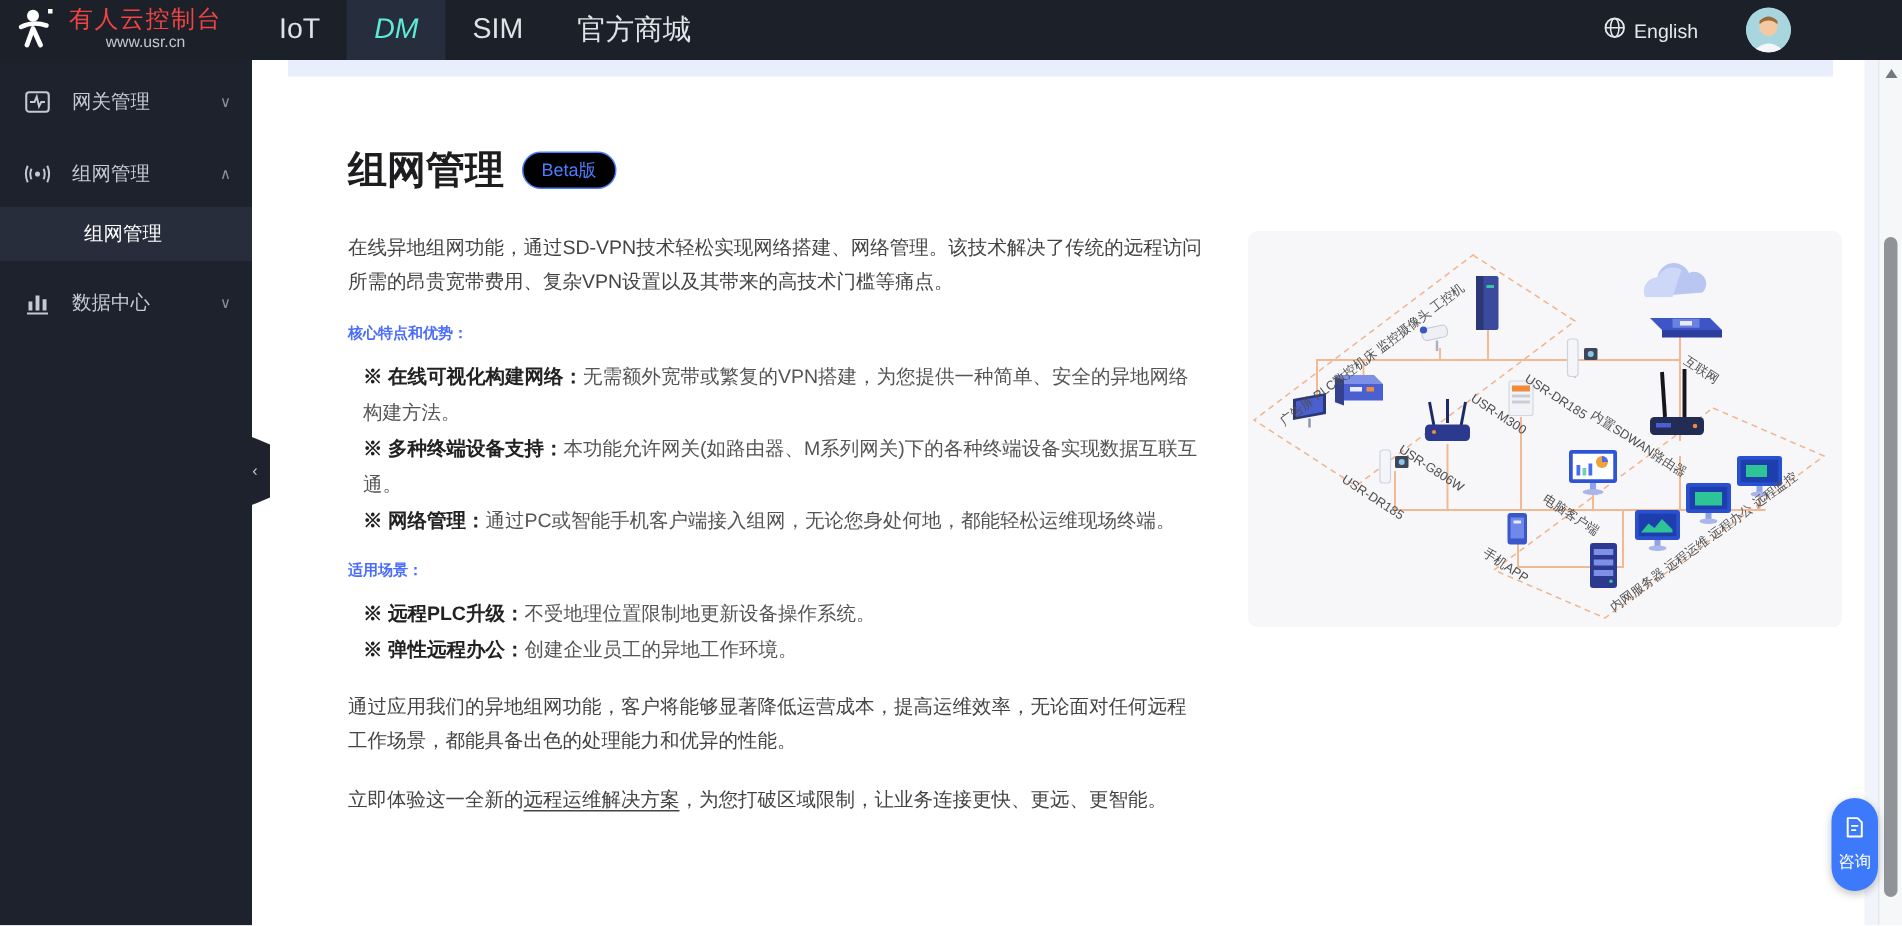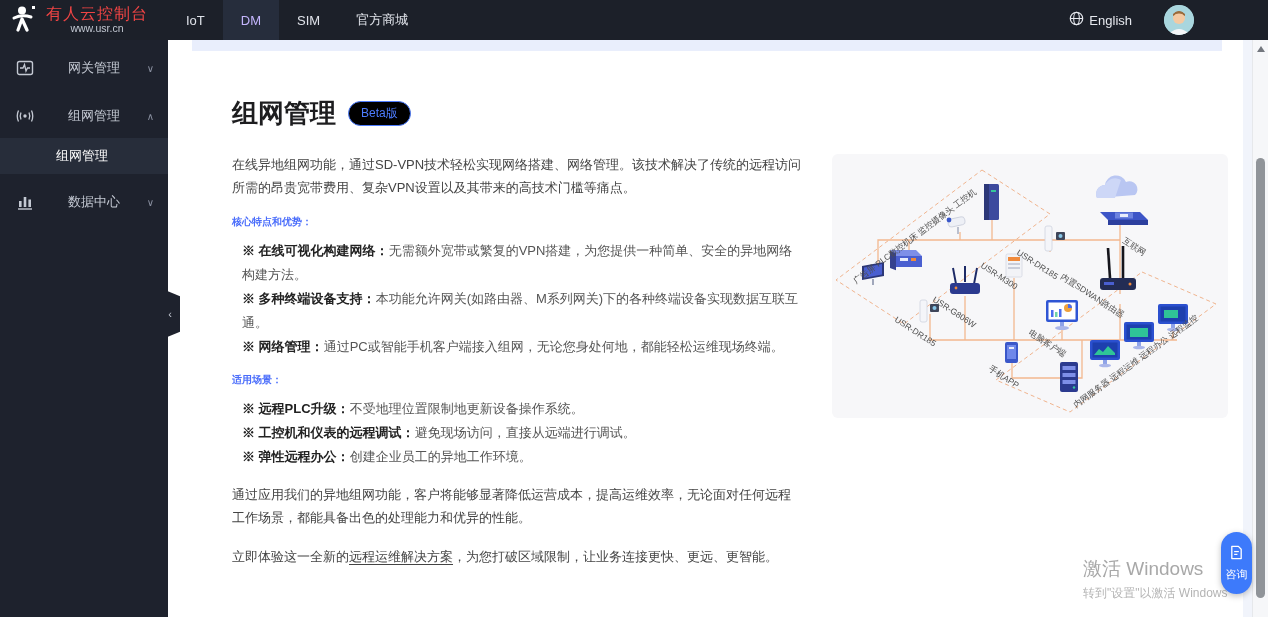--- a/index.html
+++ b/index.html
@@ -8,30 +8,30 @@
   .stage { position:relative; width:1268px; height:617px; overflow:hidden; background:#fff; }
 
   
   .header { position:absolute; left:0; top:0; width:1268px; height:40px; background:#1c2029; z-index:30;
     display:flex; align-items:center; }
   .logo-wrap { display:flex; align-items:center; gap:8px; padding-left:10px; width:168px; flex:0 0 auto; cursor:pointer; }
   .logo-txt { display:flex; flex-direction:column; align-items:center; line-height:1.05; }
   .logo-title { color:#ef4444; font-size:16px; letter-spacing:1px; }
   .logo-sub { color:#c3c8d2; font-size:10.5px; }
   .nav { display:flex; align-items:stretch; height:40px; }
-  .nav-tab { display:flex; align-items:center; padding:0 18px; font-size:13px; color:#dfe2e9; cursor:pointer; }
-  .nav-tab.active { background:#262d3c; color:#c4b5fd; }
+  .nav-tab { display:flex; align-items:center; padding:0 18px; font-size:19px; color:#dfe2e9; cursor:pointer; }
+  .nav-tab.active { background:#262d3c; color:#5eead4;font-style:italic; }
   .header-right { margin-left:auto; display:flex; align-items:center; gap:32px; padding-right:74px; }
   .lang { display:flex; align-items:center; gap:5px; color:#e6e8ee; font-size:13px; cursor:pointer; }
   .avatar { width:30px; height:30px; border-radius:50%; overflow:hidden; cursor:pointer; background:#a9d6de; flex:0 0 auto; }
 
   
   .sidebar { position:absolute; left:0; top:40px; width:168px; height:577px; background:#1e222d; z-index:20; }
   .side-item { display:flex; align-items:center; height:40px; padding:0 14px 0 16px; color:#c4c9d3;
-    font-size:13px; cursor:pointer; margin-top:8px;gap:20px; }
+    font-size:13px; cursor:pointer; margin-top:8px; }
   .side-item .s-icon { width:18px; height:18px; margin-right:14px; flex:0 0 auto; }
   .side-item .s-label { flex:1; }
   .side-item .chev { color:#8a90a0; font-size:10px; }
   .side-sub { height:36px; display:flex; align-items:center; padding-left:56px; font-size:13px;
     color:#ffffff; background:#272d3a; cursor:pointer; margin-top:2px; }
   .collapse-tab { position:absolute; left:160px; top:288px; width:20px; height:52px; background:#1e222d;
     clip-path:polygon(0 0, 100% 16%, 100% 84%, 0 100%); color:#c4c9d3; font-size:11px;
     display:flex; align-items:center; justify-content:center; cursor:pointer; z-index:25; }
 
   
@@ -184,23 +184,20 @@
         </div>
         <div class="bullet">
           <b>※ 网络管理：</b><span>通过PC或智能手机客户端接入组网，无论您身处何地，都能轻松运维现场终端。</span>
         </div>
       </div>
 
       <div class="sec-head">适用场景：</div>
       <div class="bullets">
         <div class="bullet">
           <b>※ 远程PLC升级：</b><span>不受地理位置限制地更新设备操作系统。</span>
-        </div>
-        <div class="bullet">
-          <b>※ 工控机和仪表的远程调试：</b><span>避免现场访问，直接从远端进行调试。</span>
         </div>
         <div class="bullet">
           <b>※ 弹性远程办公：</b><span>创建企业员工的异地工作环境。</span>
         </div>
       </div>
 
       <p class="para" style="margin-top:14px;">通过应用我们的异地组网功能，客户将能够显著降低运营成本，提高运维效率，无论面对任何远程工作场景，都能具备出色的处理能力和优异的性能。</p>
 
       <p class="para">
         <span>立即体验这一全新的</span><span class="u-line">远程运维解决方案</span><span>，为您打破区域限制，让业务连接更快、更远、更智能。</span>
@@ -348,24 +345,20 @@
         <text class="iso-label" transform="translate(62,167) rotate(33)">USR-DR185</text>
         <text class="iso-label" transform="translate(290,88) rotate(33)">互联网</text>
         <text class="iso-label" transform="translate(228,124) rotate(33)">内置SDWAN路由器</text>
         <text class="iso-label" transform="translate(196,180) rotate(33)">电脑客户端</text>
         <text class="iso-label" transform="translate(156,216) rotate(33)">手机APP</text>
         <text class="iso-label" transform="translate(244,254) rotate(-36)">内网服务器  远程运维  远程办公  远程监控</text>
       </svg>
     </div>
   </div>
 
-  <div class="watermark">
-    <div class="wm1">激活 Windows</div>
-    <div class="wm2">转到"设置"以激活 Windows</div>
-  </div>
 
   <div class="consult">
     <span>
       <svg width="15" height="15" viewBox="0 0 16 16">
         <path d="M3,1.5 h7 l3,3 v10 h-10 Z" fill="none" stroke="#fff" stroke-width="1.4" stroke-linejoin="round"></path>
         <line x1="5.5" y1="7" x2="10.5" y2="7" stroke="#fff" stroke-width="1.3"></line>
         <line x1="5.5" y1="10" x2="9" y2="10" stroke="#fff" stroke-width="1.3"></line>
       </svg>
     </span>
     <span>咨询</span>

